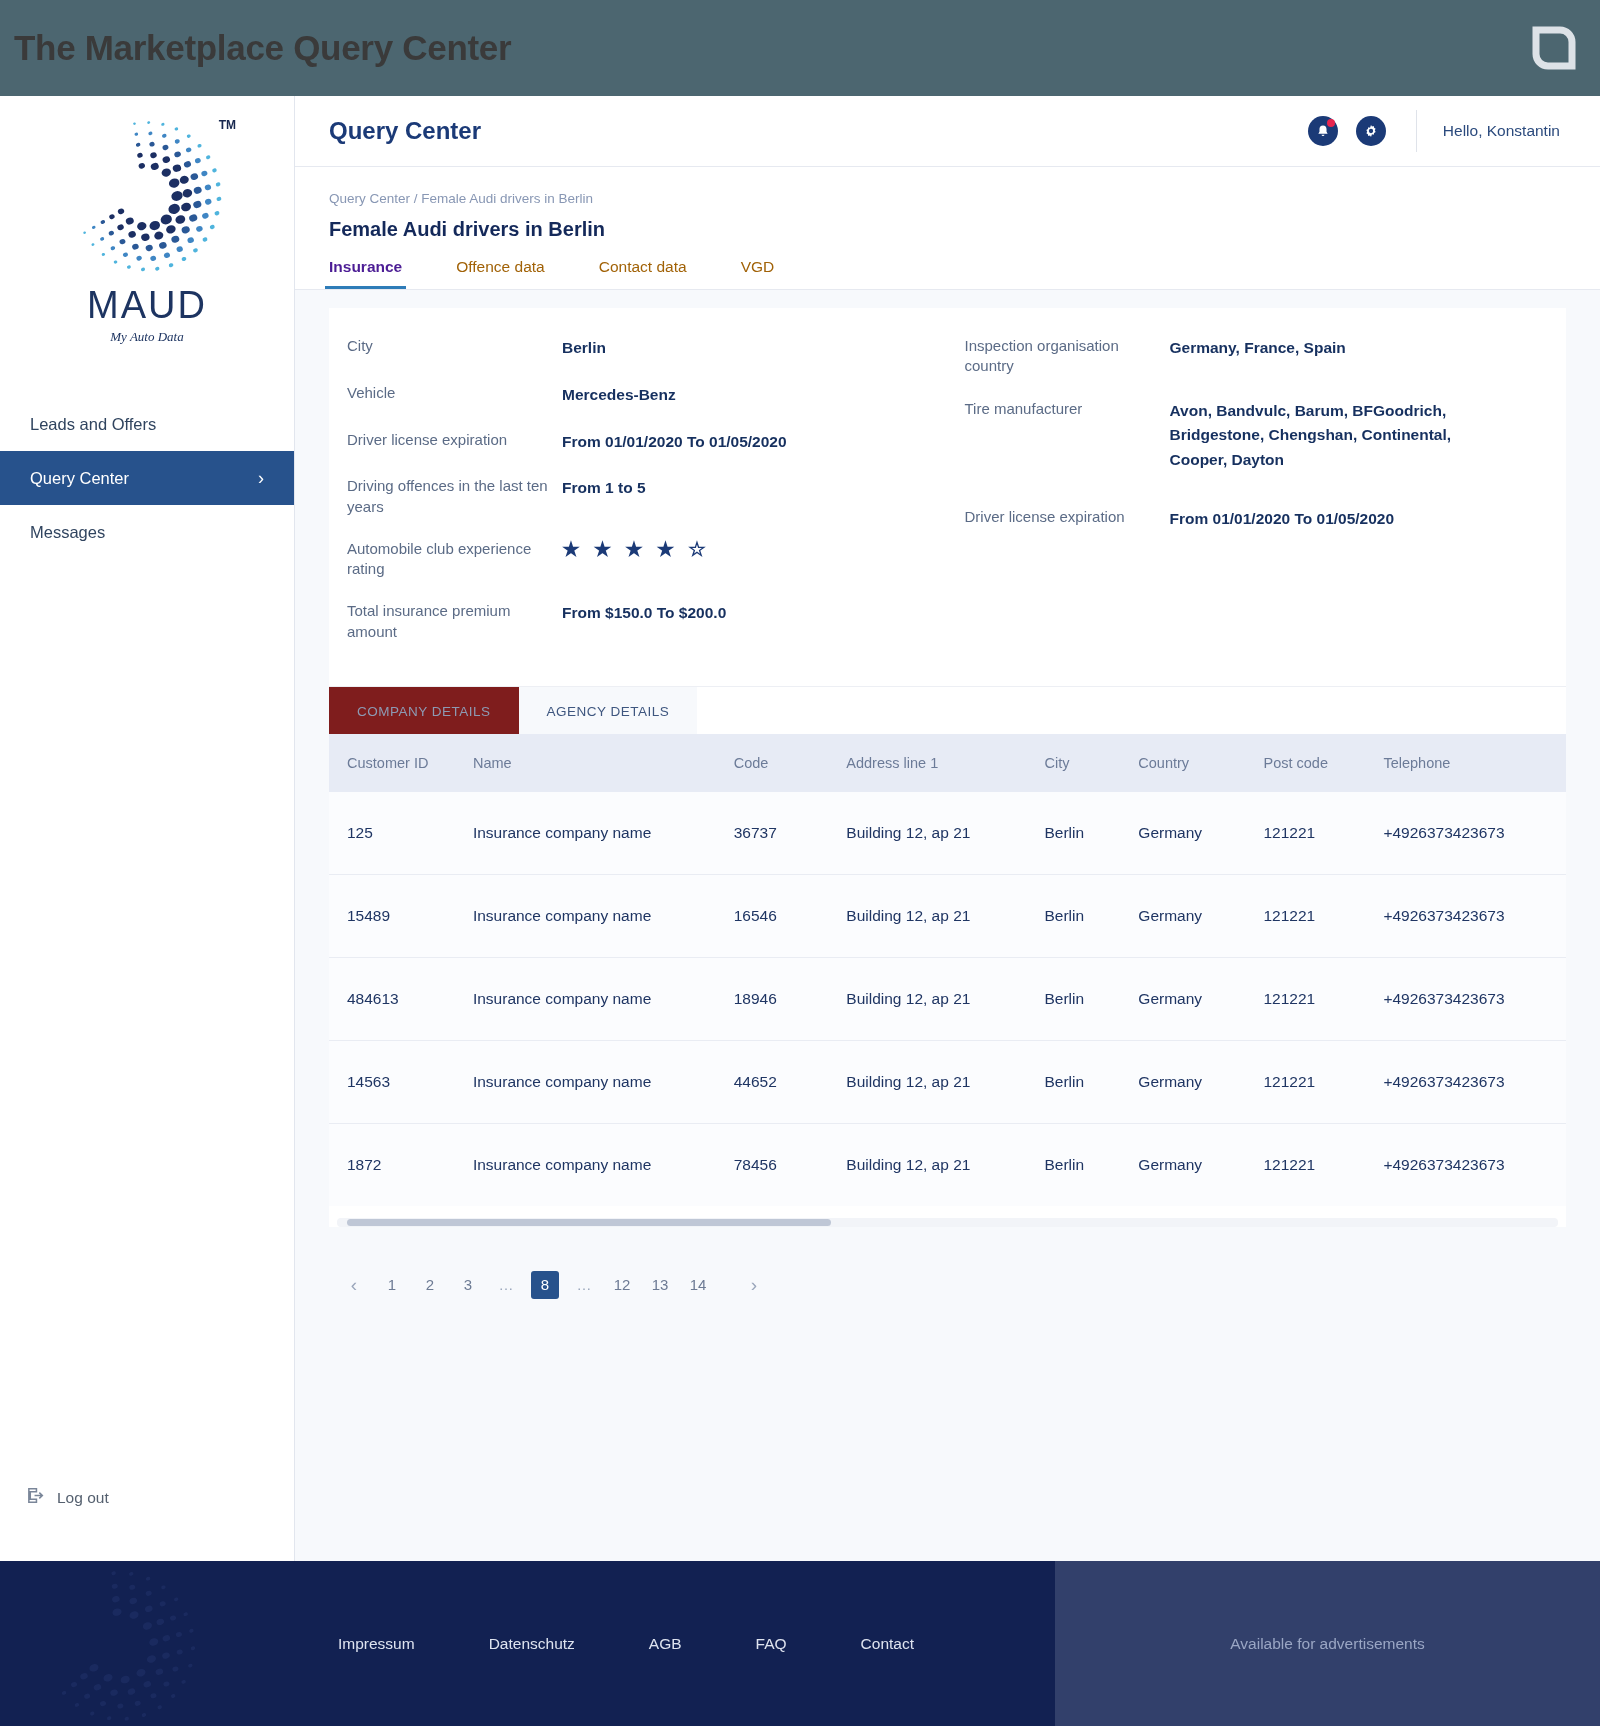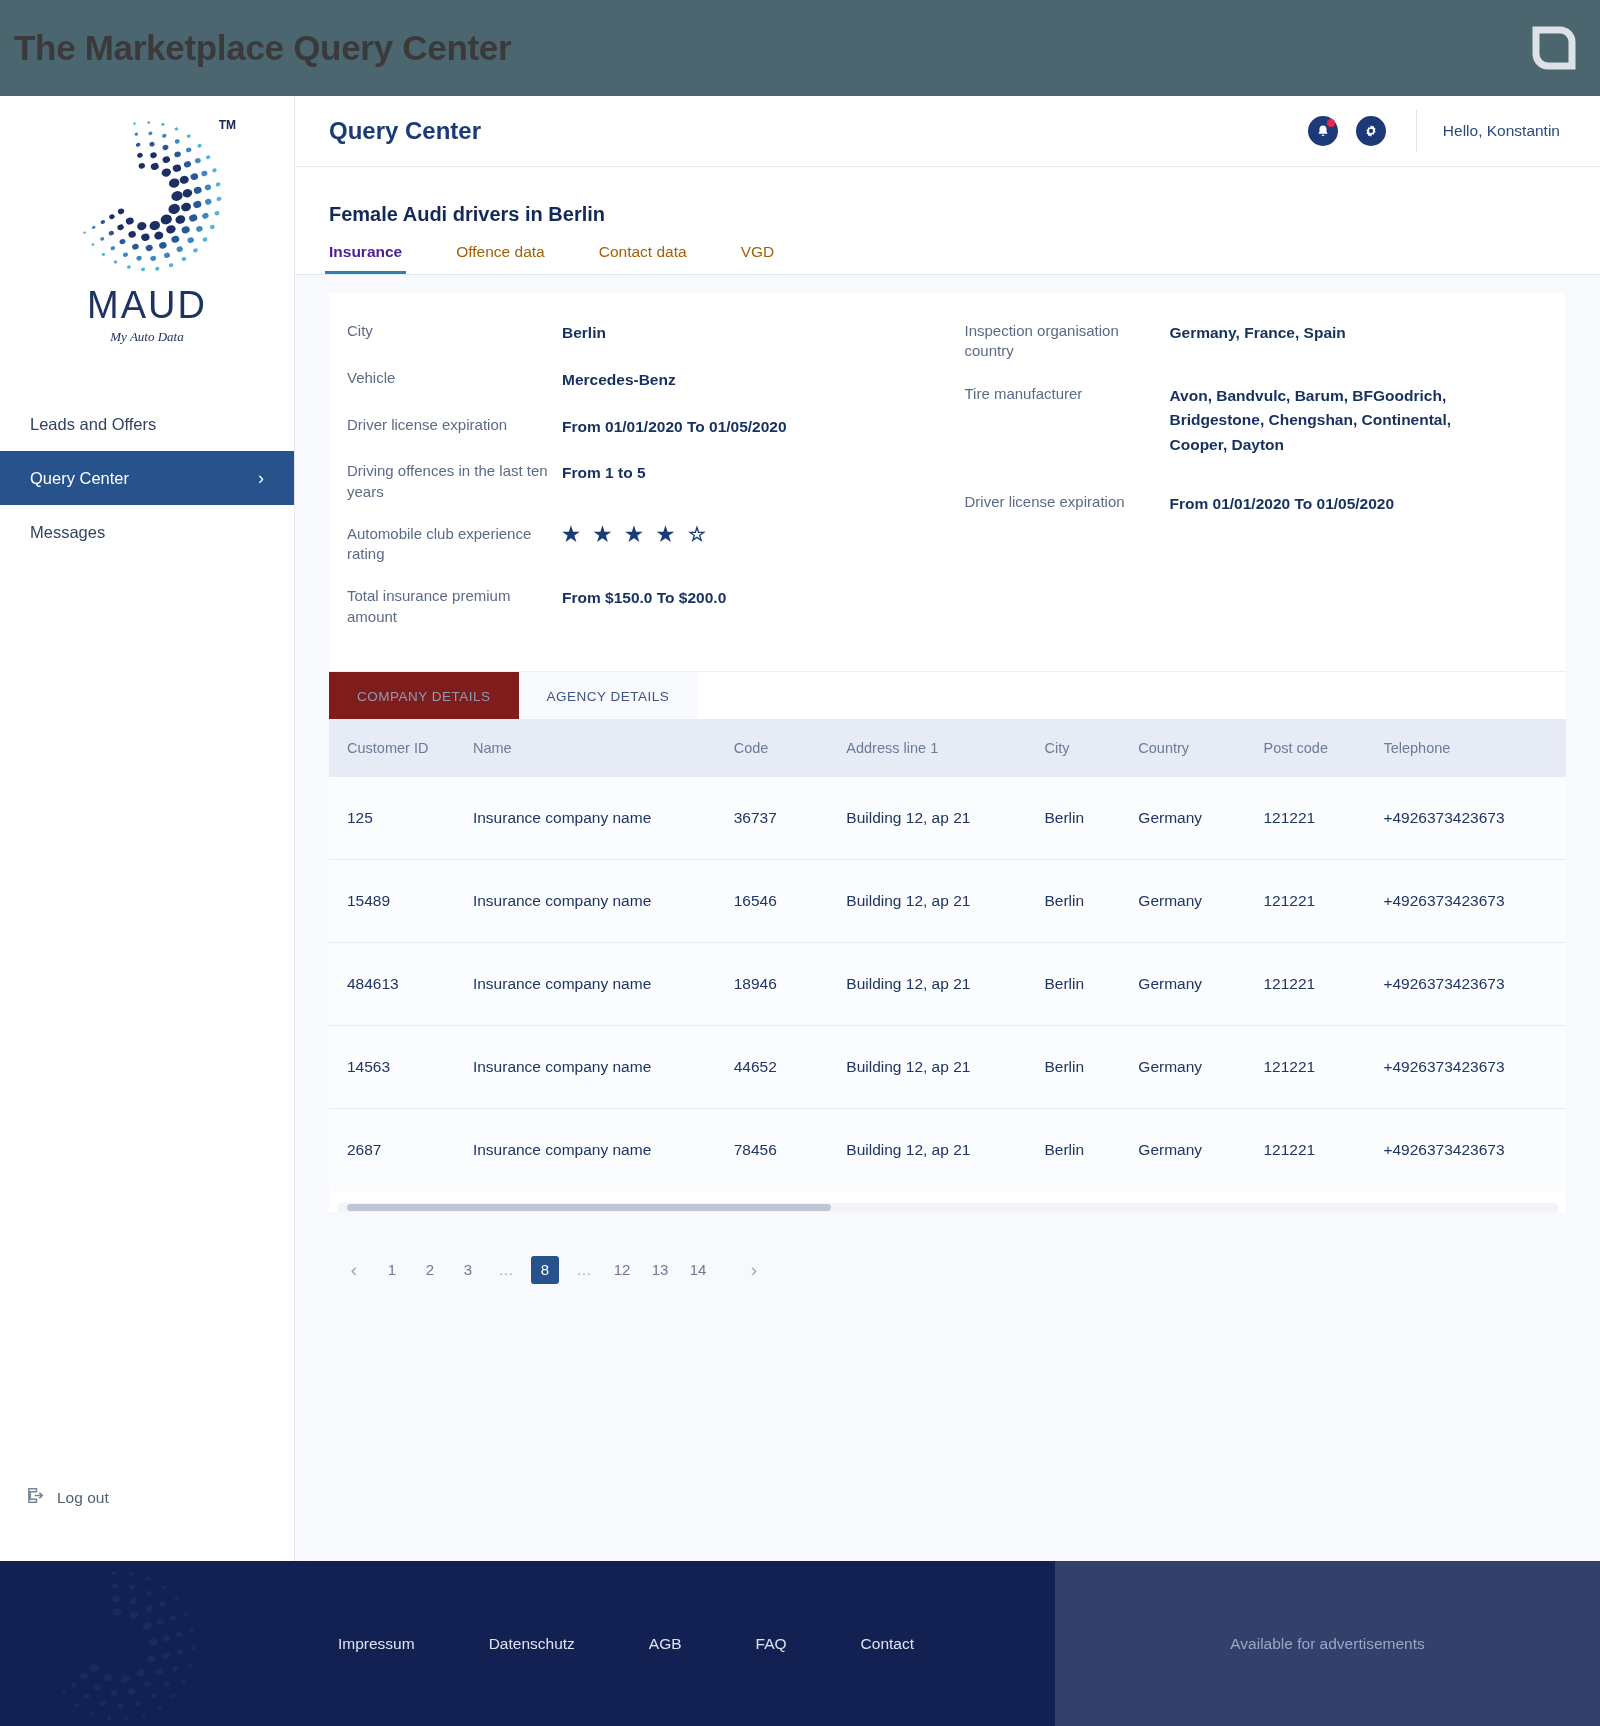--- a/index.html
+++ b/index.html
@@ -405,20 +405,21 @@
           </svg>
         </div>
         <div class="head-divider"></div>
         <div class="greeting">Hello, Konstantin</div>
       </div>
     </div>
 
     <div class="content">
 
       <div class="breadcrumb-zone">
+        <div class="breadcrumb">Query Center / Female Audi drivers in Berlin</div>
         <div class="q-title">Female Audi drivers in Berlin</div>
 
         <div class="tabs">
           <div class="tab active">Insurance</div>
           <div class="tab">Offence data</div>
           <div class="tab">Contact data</div>
           <div class="tab">VGD</div>
         </div>
       </div>
       <div class="tabs-rule"></div>
@@ -525,21 +526,21 @@
                 <td class="c-id">14563</td>
                 <td class="c-name">Insurance company name</td>
                 <td class="c-code">44652</td>
                 <td class="c-addr">Building 12, ap 21</td>
                 <td class="c-city">Berlin</td>
                 <td class="c-ctry">Germany</td>
                 <td class="c-post">121221</td>
                 <td class="c-tel">+4926373423673</td>
               </tr>
               <tr>
-                <td class="c-id">2687</td>
+                <td class="c-id">1872</td>
                 <td class="c-name">Insurance company name</td>
                 <td class="c-code">78456</td>
                 <td class="c-addr">Building 12, ap 21</td>
                 <td class="c-city">Berlin</td>
                 <td class="c-ctry">Germany</td>
                 <td class="c-post">121221</td>
                 <td class="c-tel">+4926373423673</td>
               </tr>
             </tbody>
           </table>

